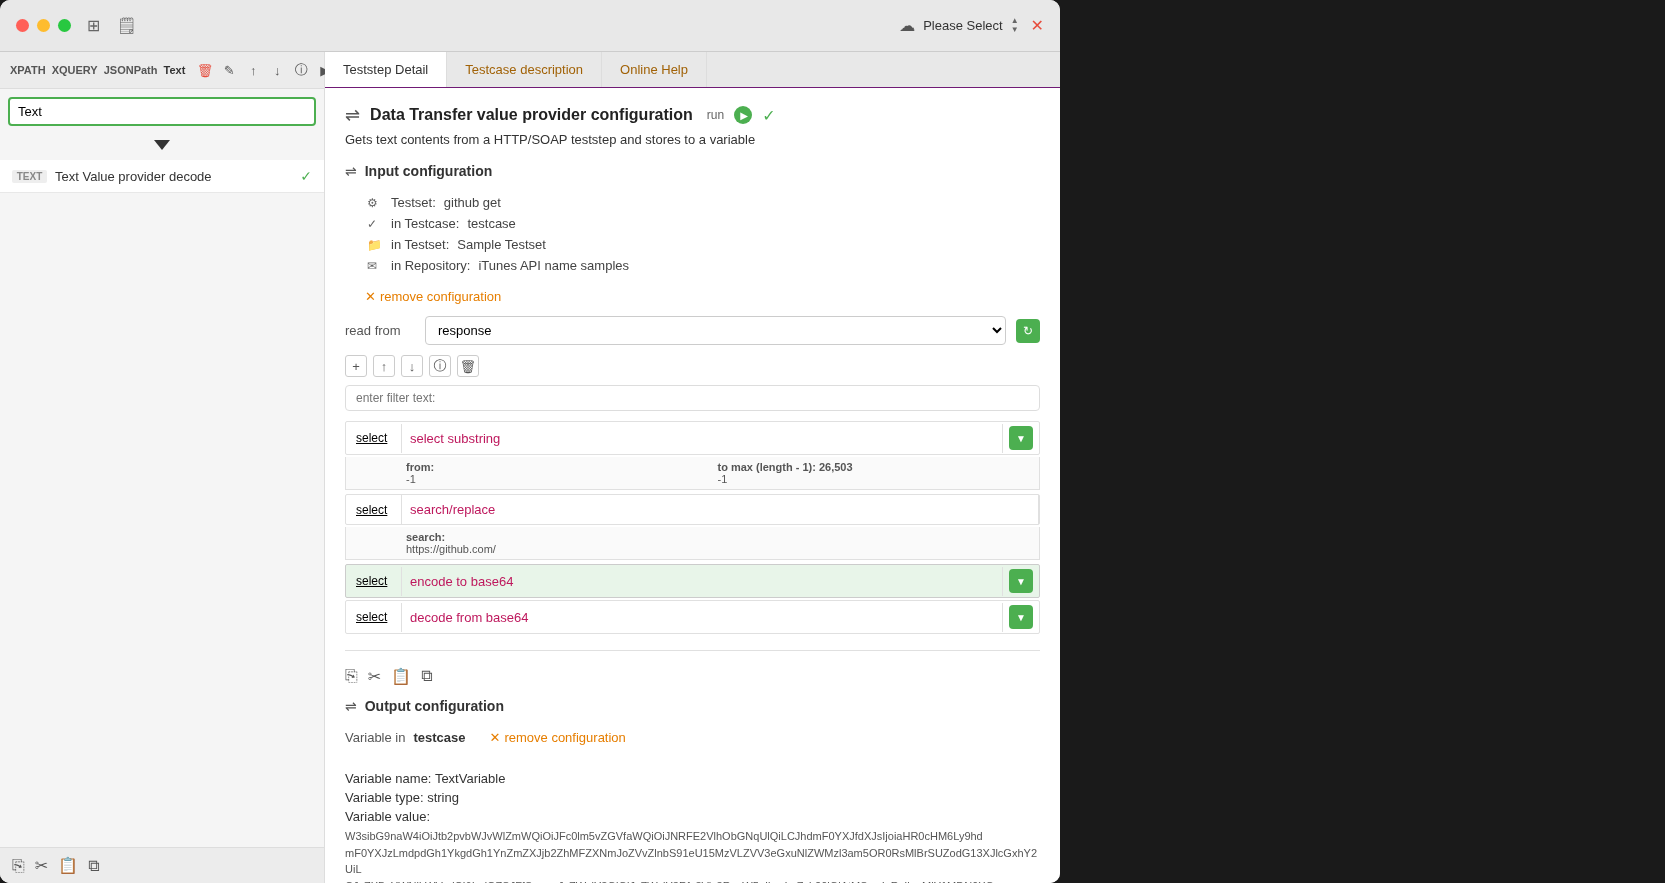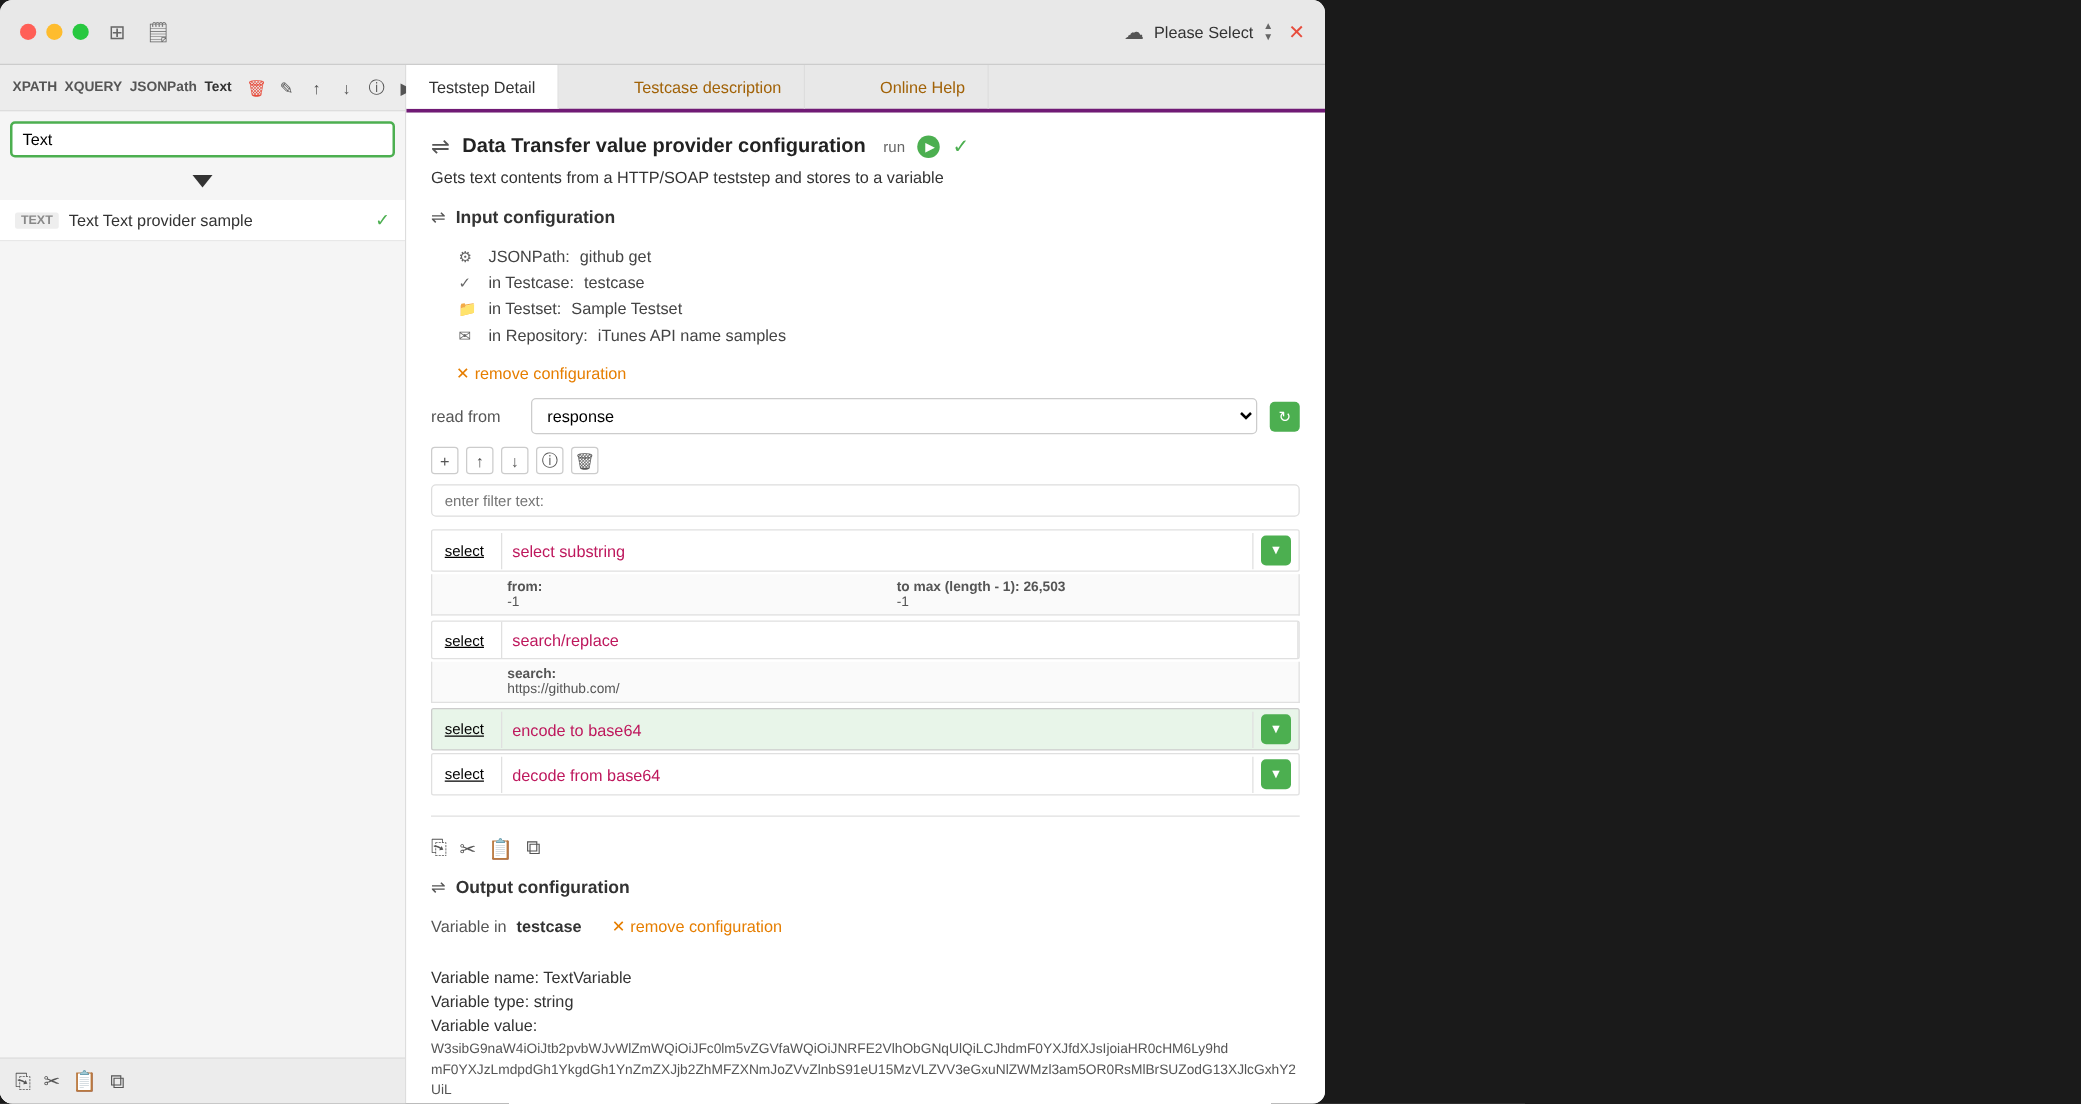--- a/index.html
+++ b/index.html
@@ -214,23 +214,22 @@
       flex: 1;
       display: flex;
       flex-direction: column;
       background: white;
       overflow: hidden;
     }
 
     .tabs-bar {
       display: flex;
       background: #e8e8e8;
-      border-bottom: 3px solid #701a75;
+      border-bottom: 1px solid #701a75;
       flex-shrink: 0;
-      gap: 42px;
     }
     .tab {
       padding: 10px 18px;
       font-size: 13px;
       cursor: pointer;
       border-right: 1px solid #ddd;
       color: #a16207;
     }
     .tab.active {
       background: white;
@@ -532,21 +531,21 @@
           <input class="search-input" value="Text" style="">
         </div>
 
         <div style="display:flex; justify-content:center; padding: 2px 0 6px;">
           <div class="arrow-down"></div>
         </div>
 
         <div class="sidebar-list">
           <div class="sidebar-item">
             <span class="sidebar-item-type">TEXT</span>
-            <span class="sidebar-item-name">Text Text provider sample</span>
+            <span class="sidebar-item-name">Text Value provider decode</span>
             <span class="sidebar-item-check">✓</span>
           </div>
         </div>
 
         <div class="sidebar-footer">
           <span class="sidebar-footer-icon">⎘</span>
           <span class="sidebar-footer-icon">✂</span>
           <span class="sidebar-footer-icon">📋</span>
           <span class="sidebar-footer-icon">⧉</span>
         </div>
@@ -576,21 +575,21 @@
 
           
           <div class="section-header">
             <span class="section-icon">⇌</span>
             <span class="section-title">Input configuration</span>
           </div>
 
           <div class="config-info">
             <div class="config-info-row">
               <span class="config-info-icon">⚙</span>
-              <span>JSONPath:</span>
+              <span>Testset:</span>
               <span>github get</span>
             </div>
             <div class="config-info-row">
               <span class="config-info-icon">✓</span>
               <span>in Testcase:</span>
               <span>testcase</span>
             </div>
             <div class="config-info-row">
               <span class="config-info-icon">📁</span>
               <span>in Testset:</span>

